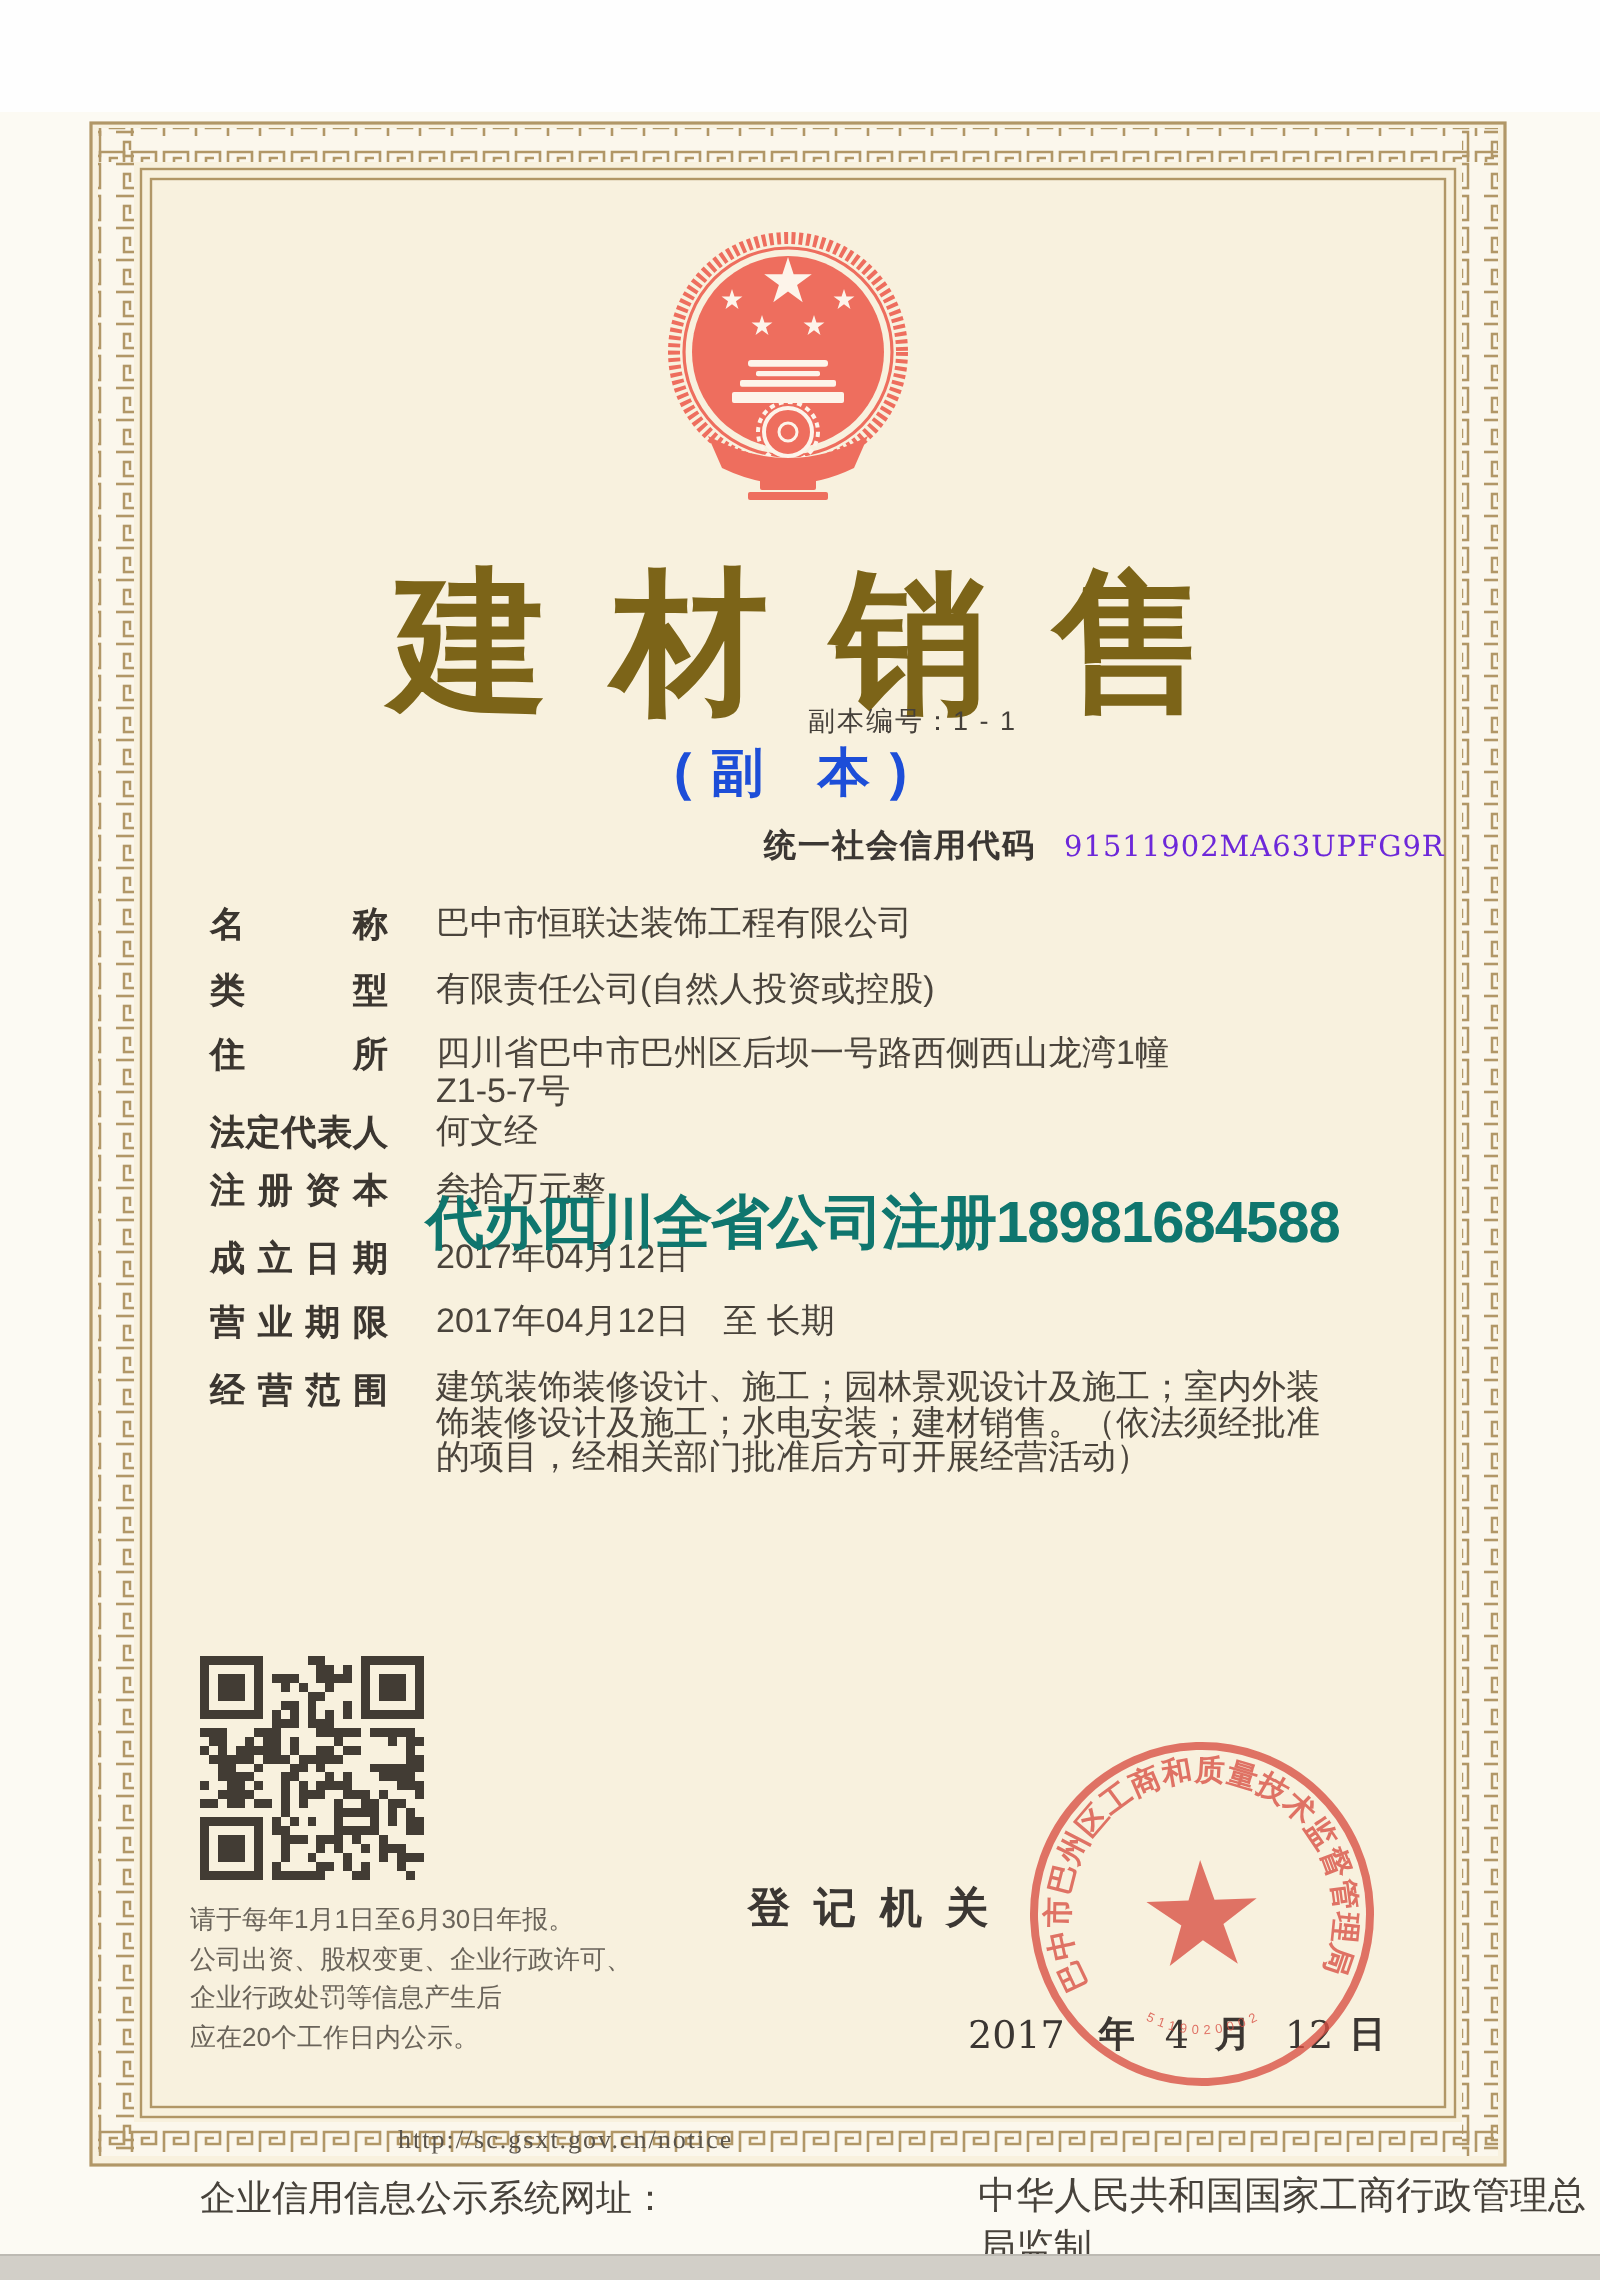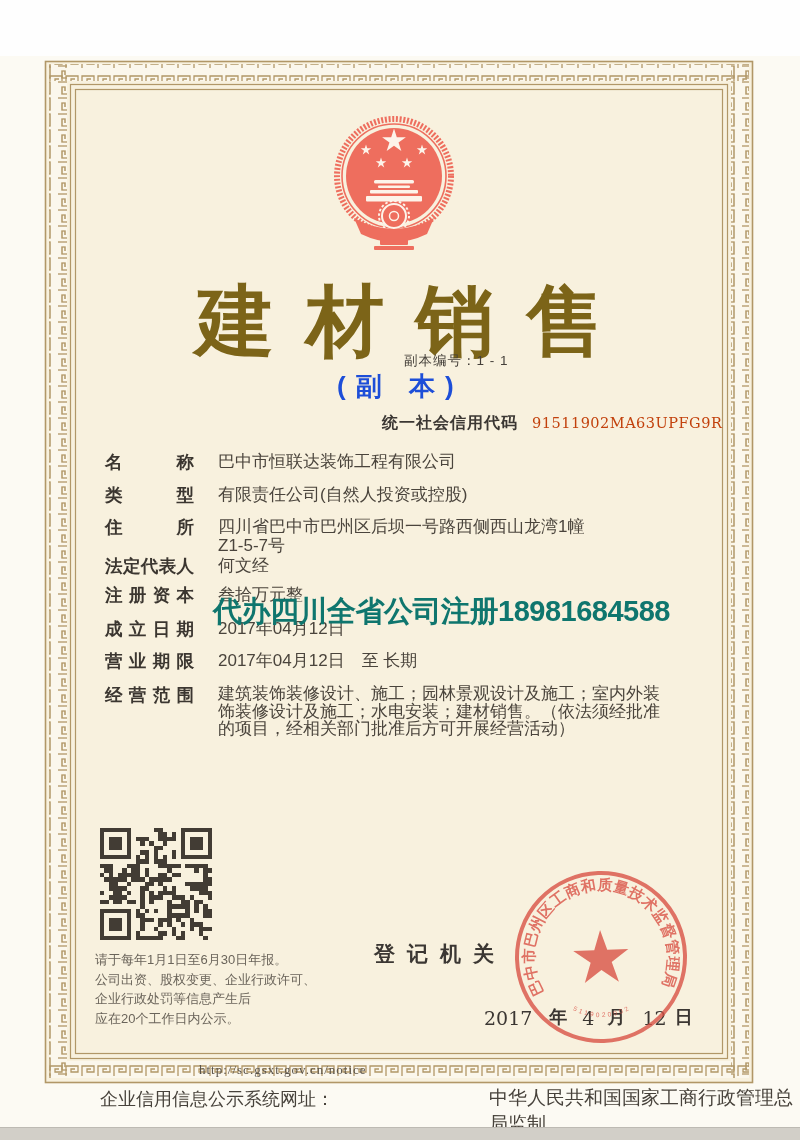--- a/index.html
+++ b/index.html
@@ -16,21 +16,21 @@
   #emblem-svg{left:326px;top:110px;}
   #title{
     left:50%;top:270px;transform:translateX(-50%);margin-left:16px;
     font-size:78px;font-weight:900;letter-spacing:32px;white-space:nowrap;
     color:#7c6418;
   }
   #copy-number{left:404px;top:352px;font-size:13.5px;color:#45403a;letter-spacing:1px;}
   #copy-label{left:337px;top:369px;font-size:26px;font-weight:bold;color:#1d4ed8;letter-spacing:10px;white-space:nowrap;}
   #credit-row{left:382px;top:413px;white-space:nowrap;}
   #credit-label{font-size:16px;font-weight:bold;color:#3b3733;letter-spacing:1px;}
-  #credit-code{font-family:"DejaVu Serif",serif;font-size:14.5px;color:#c2410c;margin-left:14px;letter-spacing:0.5px;margin-top:40px;}
+  #credit-code{font-family:"DejaVu Serif",serif;font-size:14.5px;color:#6d28d9;margin-left:14px;letter-spacing:0.5px;margin-top:40px;}
   #fields{left:105px;top:452px;width:620px;}
   .field-row{display:flex;margin-bottom:12px;line-height:20px;}
   .field-row:nth-child(1){margin-bottom:13px;}
   .field-row:nth-child(2){margin-bottom:12px;}
   .field-row:nth-child(3){margin-bottom:1px;}
   .field-row:nth-child(3) .field-value{line-height:19px;}
   .field-row:nth-child(4){margin-bottom:9px;}
   .field-row:nth-child(5){margin-bottom:14px;}
   .field-row:nth-child(6){margin-bottom:12px;}
   .field-row:nth-child(7){margin-bottom:14px;}

